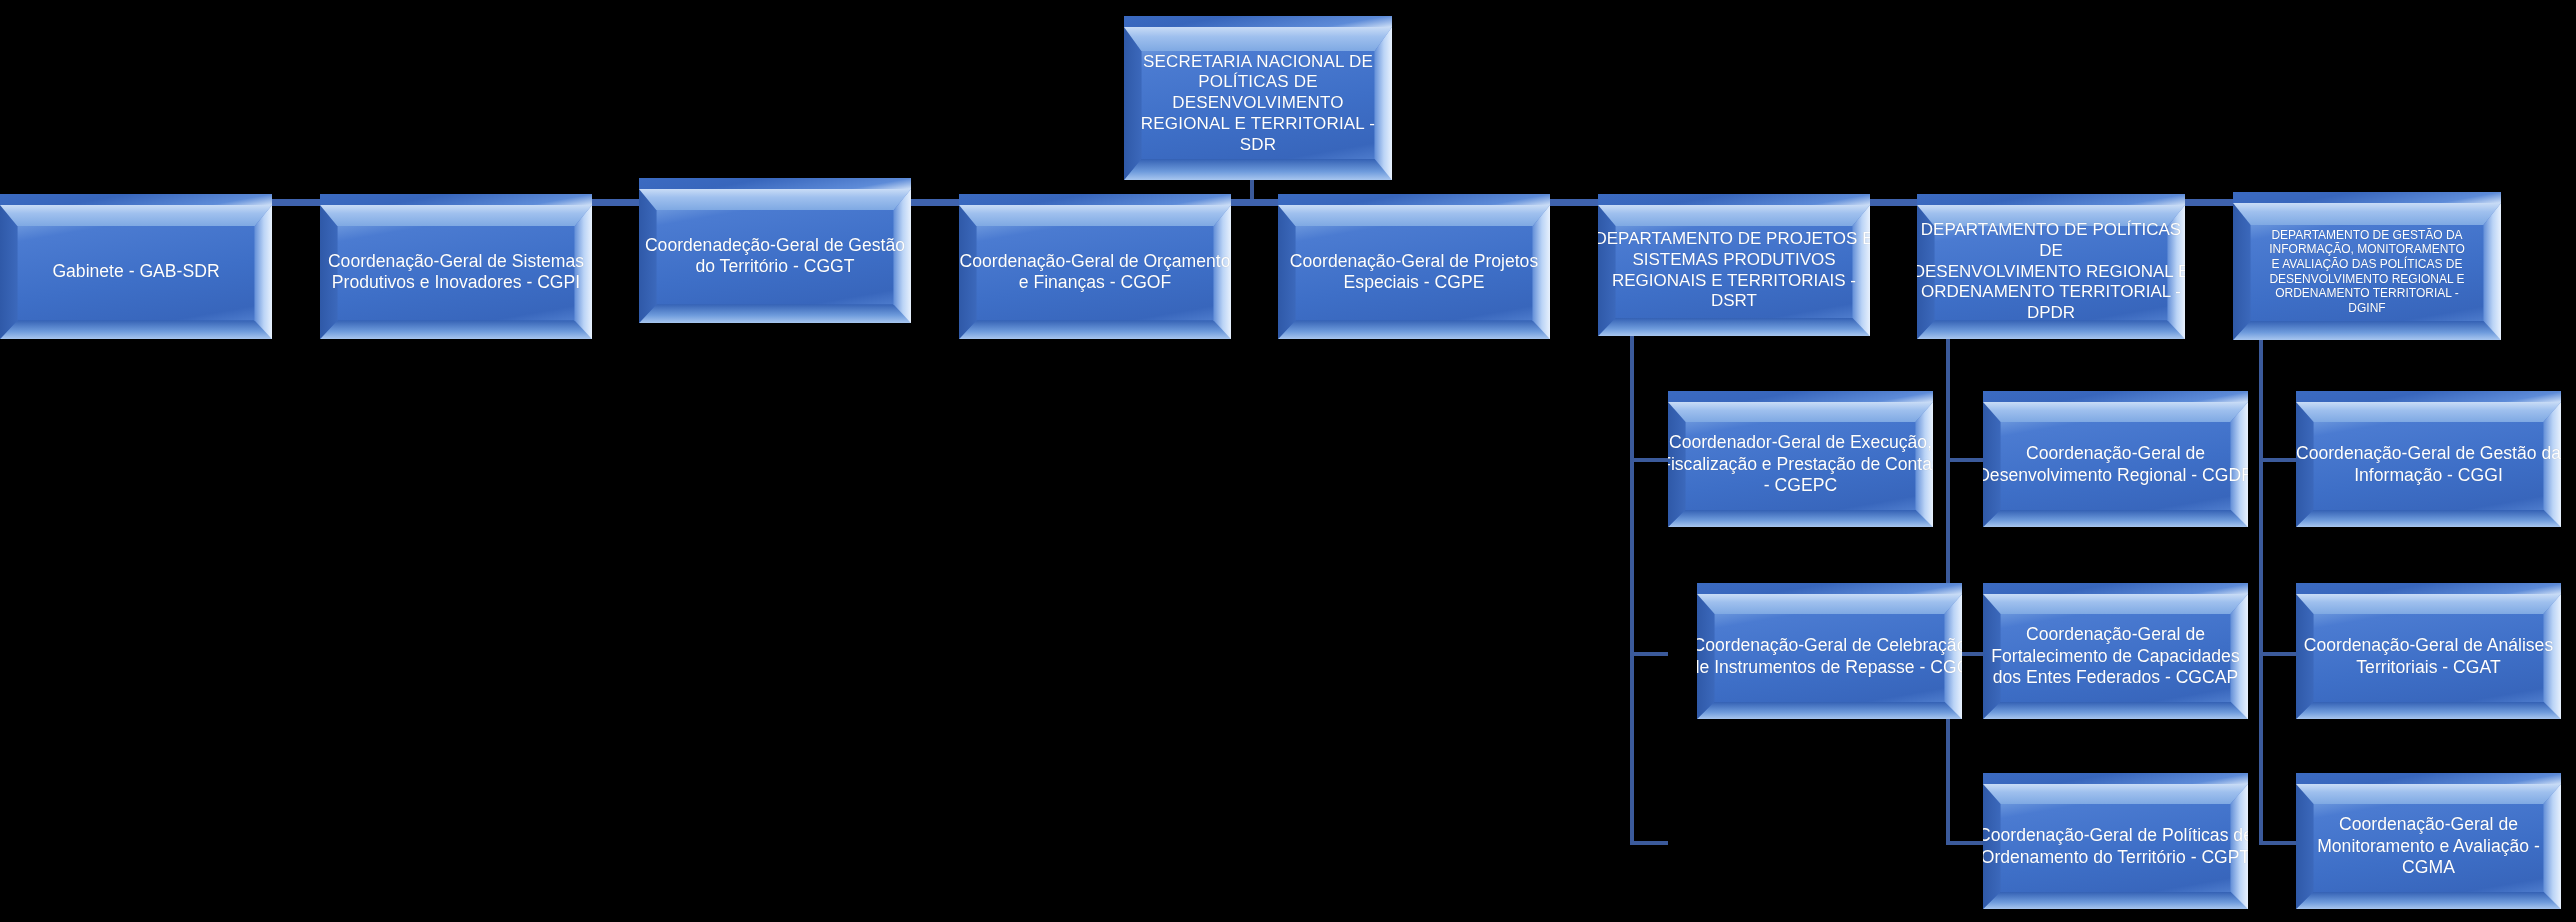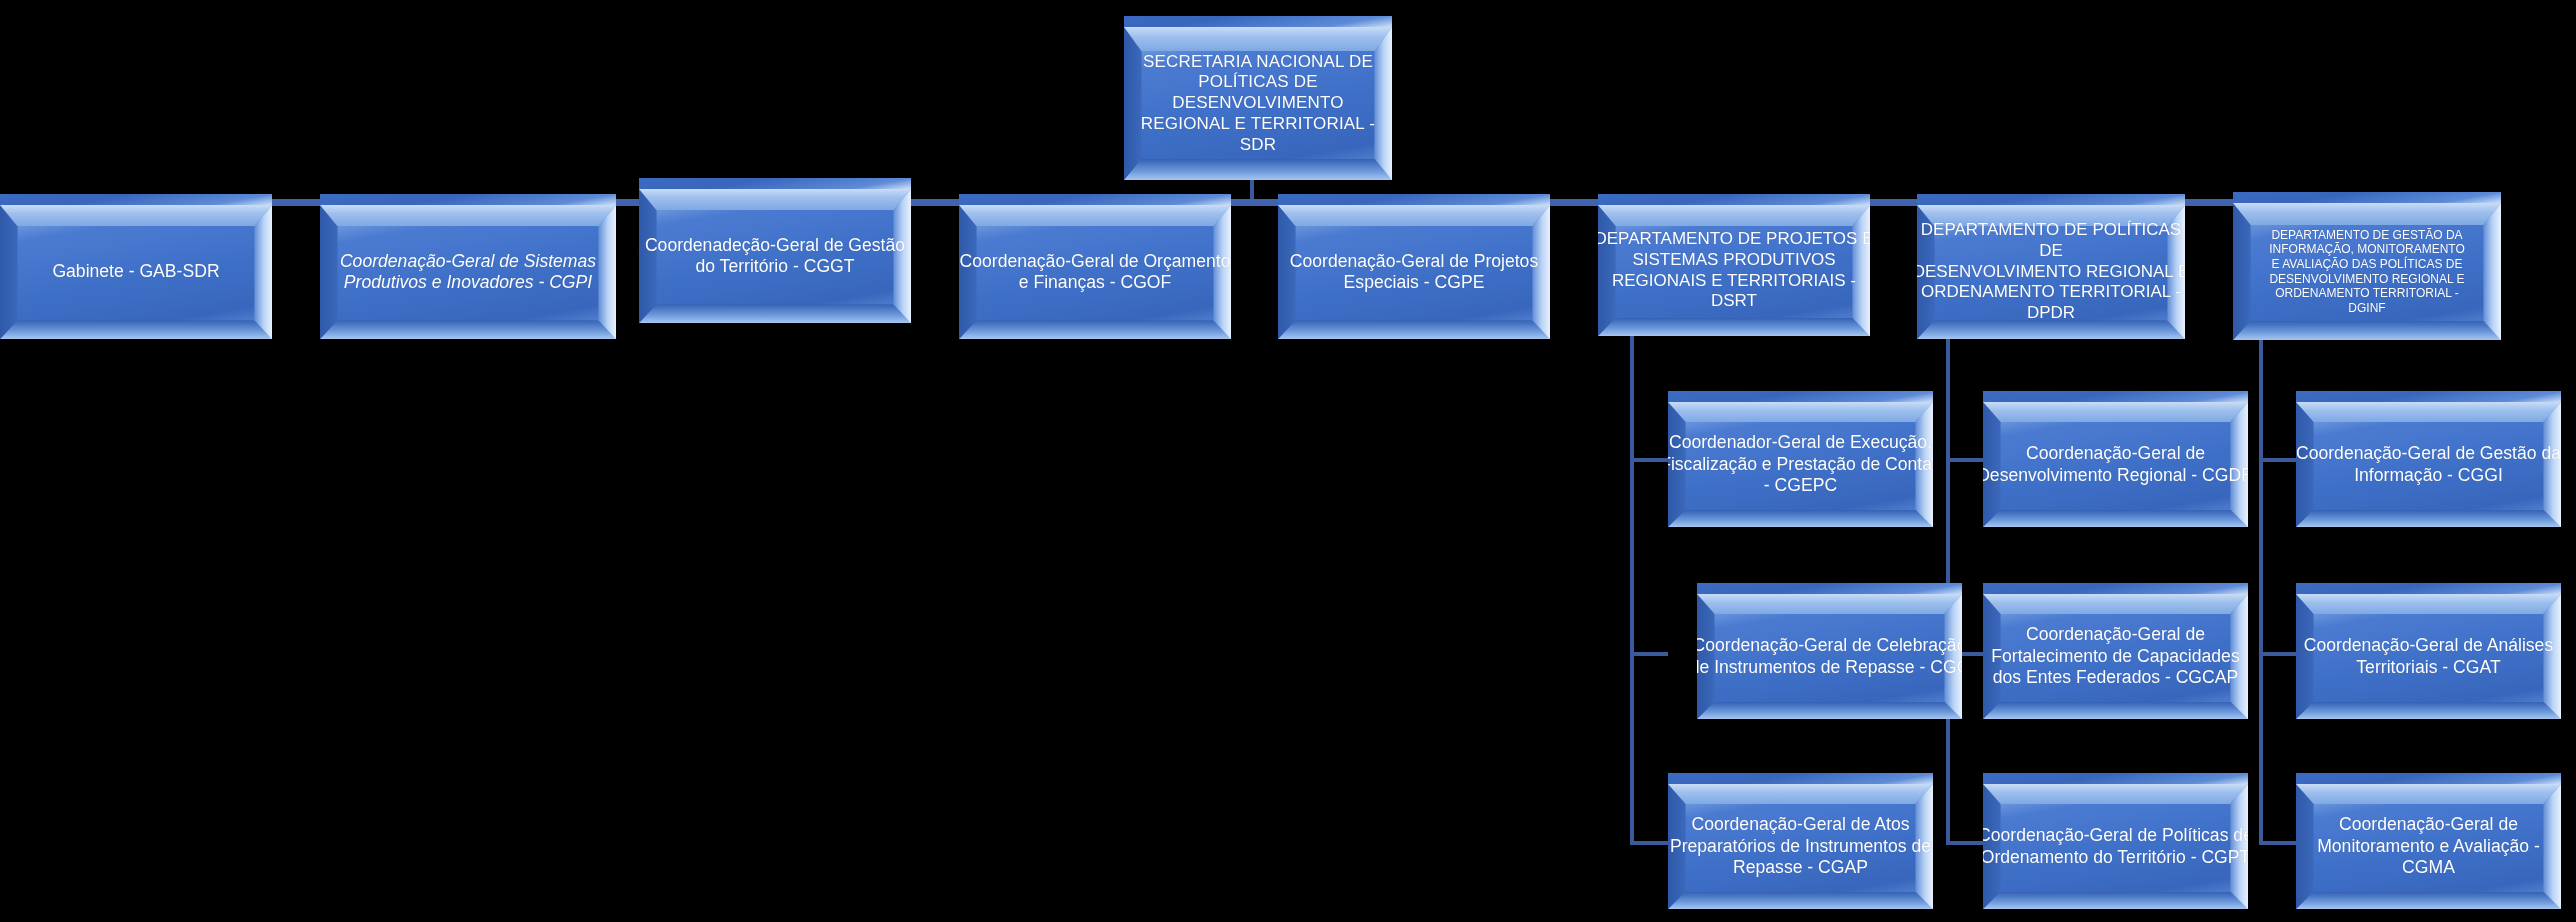--- a/index.html
+++ b/index.html
@@ -157,21 +157,21 @@
   <div class="node lvl2" style="left:0px;top:194px;width:272px;height:145px;">
     <div class="bev">
         <i class="t"></i>
         <i class="b"></i>
         <i class="l"></i>
         <i class="r"></i>
       </div>
     <div class="label">Gabinete - GAB-SDR</div>
   </div>
 
-  <div class="node lvl2" style="left:320px;top:194px;width:296px;height:145px;font-style:italic;">
+  <div class="node lvl2" style="left:320px;top:194px;width:272px;height:145px;">
     <div class="bev">
         <i class="t"></i>
         <i class="b"></i>
         <i class="l"></i>
         <i class="r"></i>
       </div>
     <div class="label">Coordenação-Geral de Sistemas
 Produtivos e Inovadores - CGPI</div>
   </div>
 
@@ -264,31 +264,20 @@
     <div class="bev">
         <i class="t"></i>
         <i class="b"></i>
         <i class="l"></i>
         <i class="r"></i>
       </div>
     <div class="label">Coordenação-Geral de Celebração
 de Instrumentos de Repasse - CGC</div>
   </div>
 
-  <div class="node lvl3 clip" style="left:1668px;top:773px;width:265px;height:136px;">
-    <div class="bev">
-        <i class="t"></i>
-        <i class="b"></i>
-        <i class="l"></i>
-        <i class="r"></i>
-      </div>
-    <div class="label">Coordenação-Geral de Atos
-Preparatórios de Instrumentos de
-Repasse - CGAP</div>
-  </div>
 
   <div class="node lvl3 clip2" style="left:1983px;top:391px;width:265px;height:136px;">
     <div class="bev">
         <i class="t"></i>
         <i class="b"></i>
         <i class="l"></i>
         <i class="r"></i>
       </div>
     <div class="label">Coordenação-Geral de
 Desenvolvimento Regional - CGDR</div>

